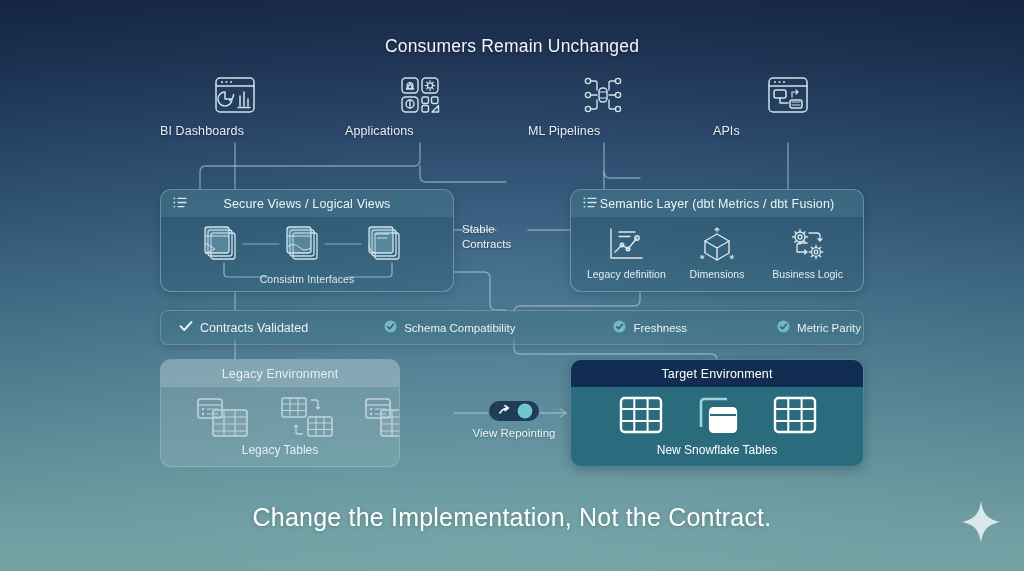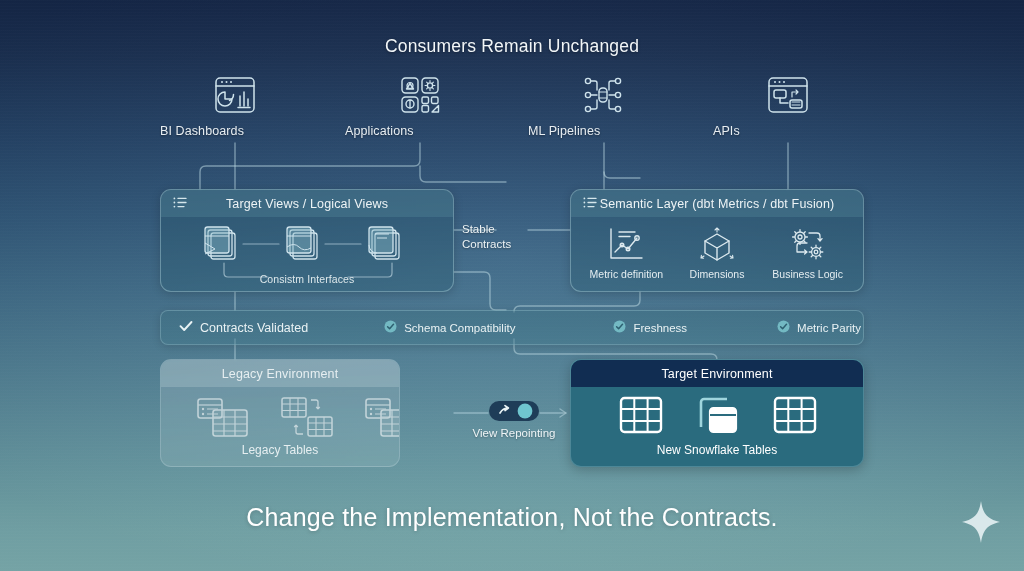--- a/index.html
+++ b/index.html
@@ -313,21 +313,21 @@
 <div class="panel" id="secureviews">
   <div class="phead">
     <span class="lsticon">
       <svg width="14" height="11" viewBox="0 0 14 11" fill="none" stroke="#d6e7ec" stroke-width="1.3" stroke-linecap="round">
         <circle cx="1.4" cy="1.4" r=".9" fill="#d6e7ec" stroke="none"></circle>
         <circle cx="1.4" cy="5.5" r=".9" fill="#d6e7ec" stroke="none"></circle>
         <circle cx="1.4" cy="9.6" r=".9" fill="#d6e7ec" stroke="none"></circle>
         <path d="M5 1.4 H13 M5 5.5 H13 M5 9.6 H11"></path>
       </svg>
     </span>
-    <span>Target Views / Logical Views</span>
+    <span>Secure Views / Logical Views</span>
   </div>
   <div class="pbody">
     <svg style="position:absolute;left:0;top:0" width="294" height="75" viewBox="0 0 294 75" fill="none">
       <g stroke="#cfe3ec" stroke-opacity=".6" stroke-width="1.2" stroke-linecap="round" stroke-linejoin="round">
         <path d="M82 27 H118"></path>
         <path d="M164 27 H200"></path>
         <path d="M63 46 V56 Q63 60 67 60 H107"></path>
         <path d="M231 46 V56 Q231 60 227 60 H187"></path>
       </g>
     </svg>
@@ -380,21 +380,21 @@
       <div class="si">
         <svg width="40" height="38" viewBox="0 0 40 38" fill="none" stroke="#dce9ee" stroke-width="1.4" stroke-linecap="round" stroke-linejoin="round">
           <path d="M5 3 V32 H36"></path>
           <path d="M13 6 H29 M13 10.5 H24"></path>
           <path d="M9 26 l7 -7 6 4 9 -11"></path>
           <circle cx="16" cy="19" r="1.8"></circle>
           <circle cx="22" cy="23" r="1.8"></circle>
           <circle cx="31" cy="12" r="2.2"></circle>
         </svg>
       </div>
-      <div class="sl">Metric definition</div>
+      <div class="sl">Legacy definition</div>
     </div>
 
     <div class="semitem">
       <div class="si">
         <svg width="40" height="38" viewBox="0 0 40 38" fill="none" stroke="#dce9ee" stroke-width="1.4" stroke-linecap="round" stroke-linejoin="round">
           <path d="M20 8 L32 15 V27 L20 34 L8 27 V15 Z"></path>
           <path d="M8 15 L20 22 L32 15 M20 22 V34"></path>
           <path d="M20 6 V2 M18 4 l2 -2 2 2" stroke-width="1.1"></path>
           <path d="M7 30 l-3 2 M4 32 l.4 -2.6 M4 32 l2.6 .3" stroke-width="1.1"></path>
           <path d="M33 30 l3 2 M36 32 l-.4 -2.6 M36 32 l-2.6 .3" stroke-width="1.1"></path>
@@ -547,18 +547,18 @@
   <div class="tgl">
     <svg width="52" height="22" viewBox="0 0 52 22" fill="none">
       <rect x="1" y="1" width="50" height="20" rx="10" fill="#16324e" fill-opacity=".88"></rect>
       <circle cx="37" cy="11" r="7.4" fill="#6fc6cf"></circle>
       <path d="M12 13 q3 -5 8 -5 M17 5.6 l3.4 2.4 -3.4 2.6" stroke="#eaf4f6" stroke-width="1.7" fill="none" stroke-linecap="round" stroke-linejoin="round"></path>
     </svg>
   </div>
   <div class="rl">View Repointing</div>
 </div>
 
-<div id="tagline">Change the Implementation, Not the Contracts.</div>
+<div id="tagline">Change the Implementation, Not the Contract.</div>
 <div id="sparkle">
   <svg width="42" height="46" viewBox="0 0 42 46" fill="none">
     <path d="M21 2 C23 15 27 20 40 23 C27 26 23 31 21 44 C19 31 15 26 2 23 C15 20 19 15 21 2 Z" fill="#e3eff1" fill-opacity=".92"></path>
   </svg>
 </div>
 
 </body></html>

